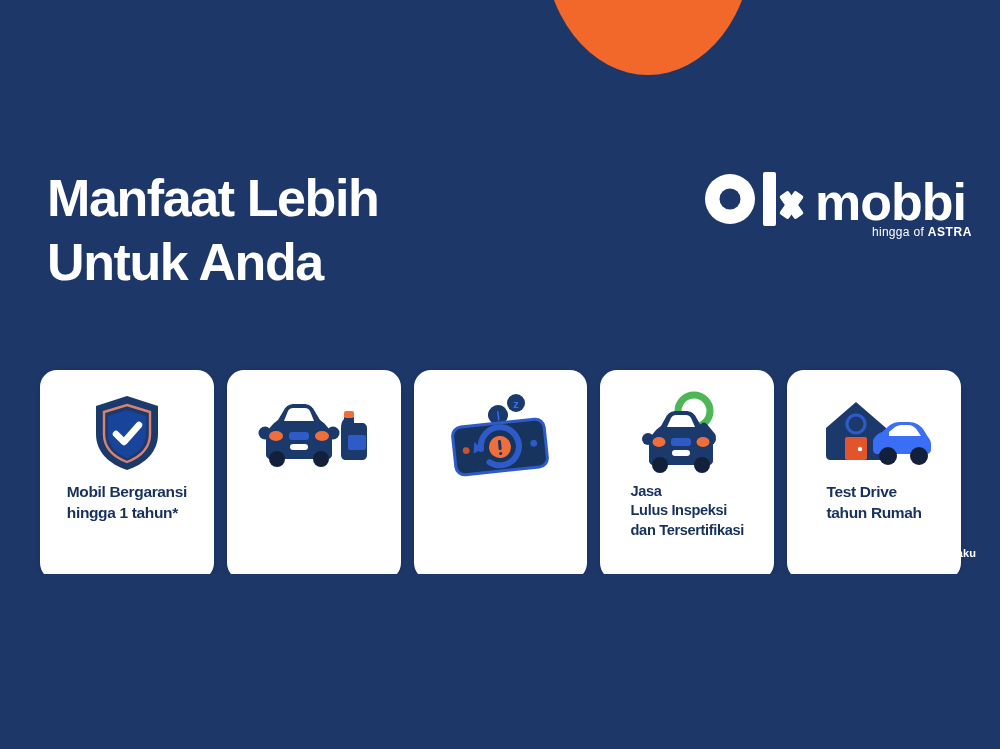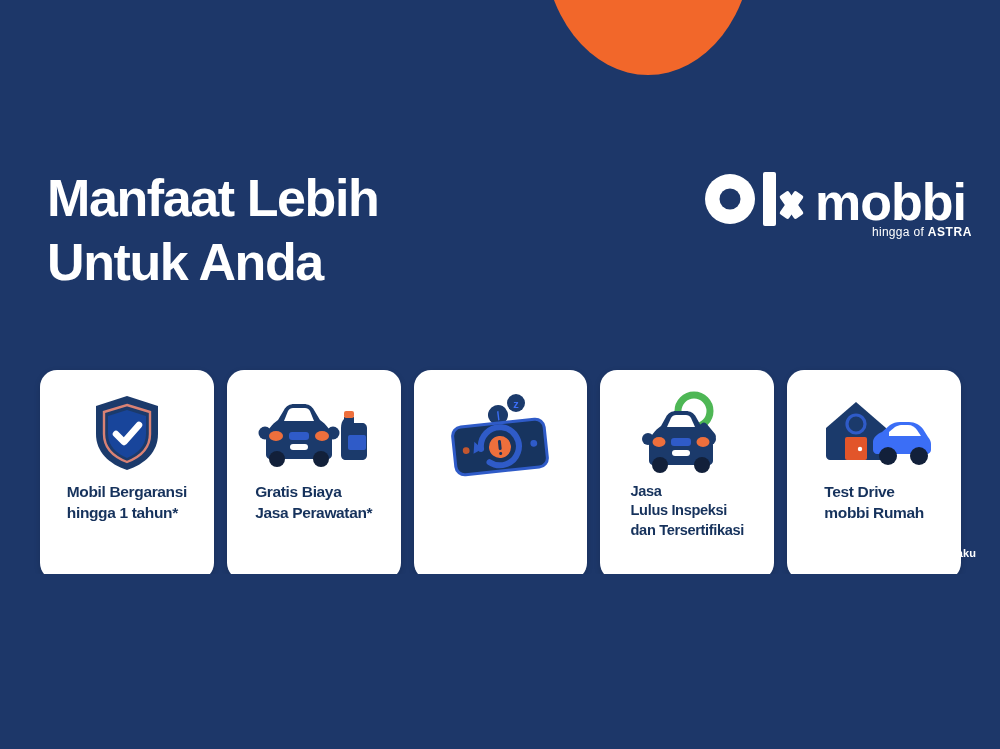--- a/index.html
+++ b/index.html
@@ -193,22 +193,20 @@
           <rect x="34" y="47" width="18" height="6" rx="3" fill="#ffffff"></rect>
 
           <circle cx="21" cy="62" r="8" fill="#12203a"></circle>
           <circle cx="65" cy="62" r="8" fill="#12203a"></circle>
 
           <path d="M88 20 h10 v6 h8 c3 0 5 2 5 5 v27 c0 3 -2 5 -5 5 H90 c-3 0 -5 -2 -5 -5 V31 c0 -4 1 -7 3 -9 Z" fill="#1b3a6b"></path>
           <rect x="88" y="14" width="10" height="7" rx="2" fill="#ee6f3c"></rect>
           <rect x="92" y="38" width="18" height="15" rx="2" fill="#2f5bc8"></rect>
         </svg>
       </div>
-      <div class="card-label">Gratis Biaya
-Jasa Perawatan*</div>
     </div>
 
     <div class="card">
       <div class="card-icon">
         <svg width="112" height="88" viewBox="0 0 112 88">
 
           <circle cx="72" cy="14" r="9" fill="#1b3a6b"></circle>
           <text x="72" y="19" text-anchor="middle" font-family="'Liberation Sans', sans-serif" font-size="11" font-weight="bold" fill="#3b6ef6">z</text>
           <g transform="rotate(-18 54 26)">
             <circle cx="54" cy="26" r="10" fill="#1b3a6b"></circle>
@@ -263,20 +261,20 @@
           <rect x="29" y="41" width="22" height="23" rx="2" fill="#e2552a"></rect>
           <circle cx="44" cy="53" r="2.2" fill="#ffffff"></circle>
 
           <path d="M57 54 V46 C57 42 61 38 66 36 L74 29 C77 27 80 26 84 26 H93 C99 26 104 29 107 33 L112 41 C114 43 115 46 115 48 V54 C115 56 113 58 111 58 H61 C59 58 57 56 57 54 Z" fill="#3b6ef6"></path>
           <path d="M73 36 L79 31 C81 30 83 29 85 29 H92 C96 29 99 31 101 34 L105 40 H73 Z" fill="#ffffff"></path>
           <circle cx="72" cy="60" r="9" fill="#12203a"></circle>
           <circle cx="103" cy="60" r="9" fill="#12203a"></circle>
         </svg>
       </div>
       <div class="card-label">Test Drive
-mobbi Rumah</div>
+tahun Rumah</div>
     </div>
 
   </div>
 
   <div class="footnote">*S&amp;K Berlaku</div>
 
 </div>
 
 </body></html>

